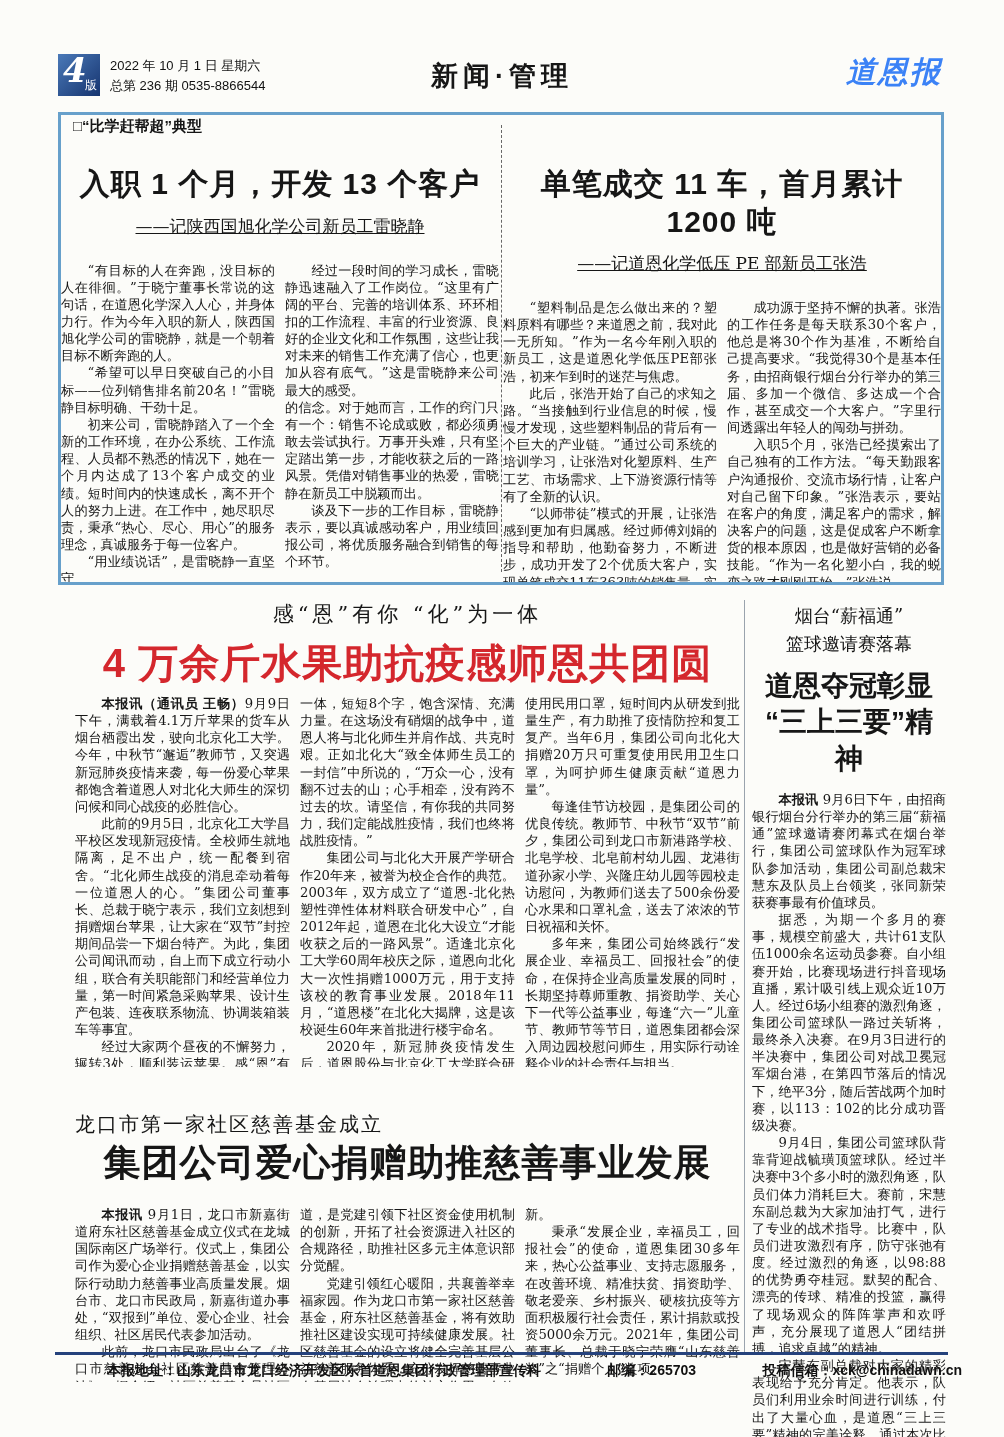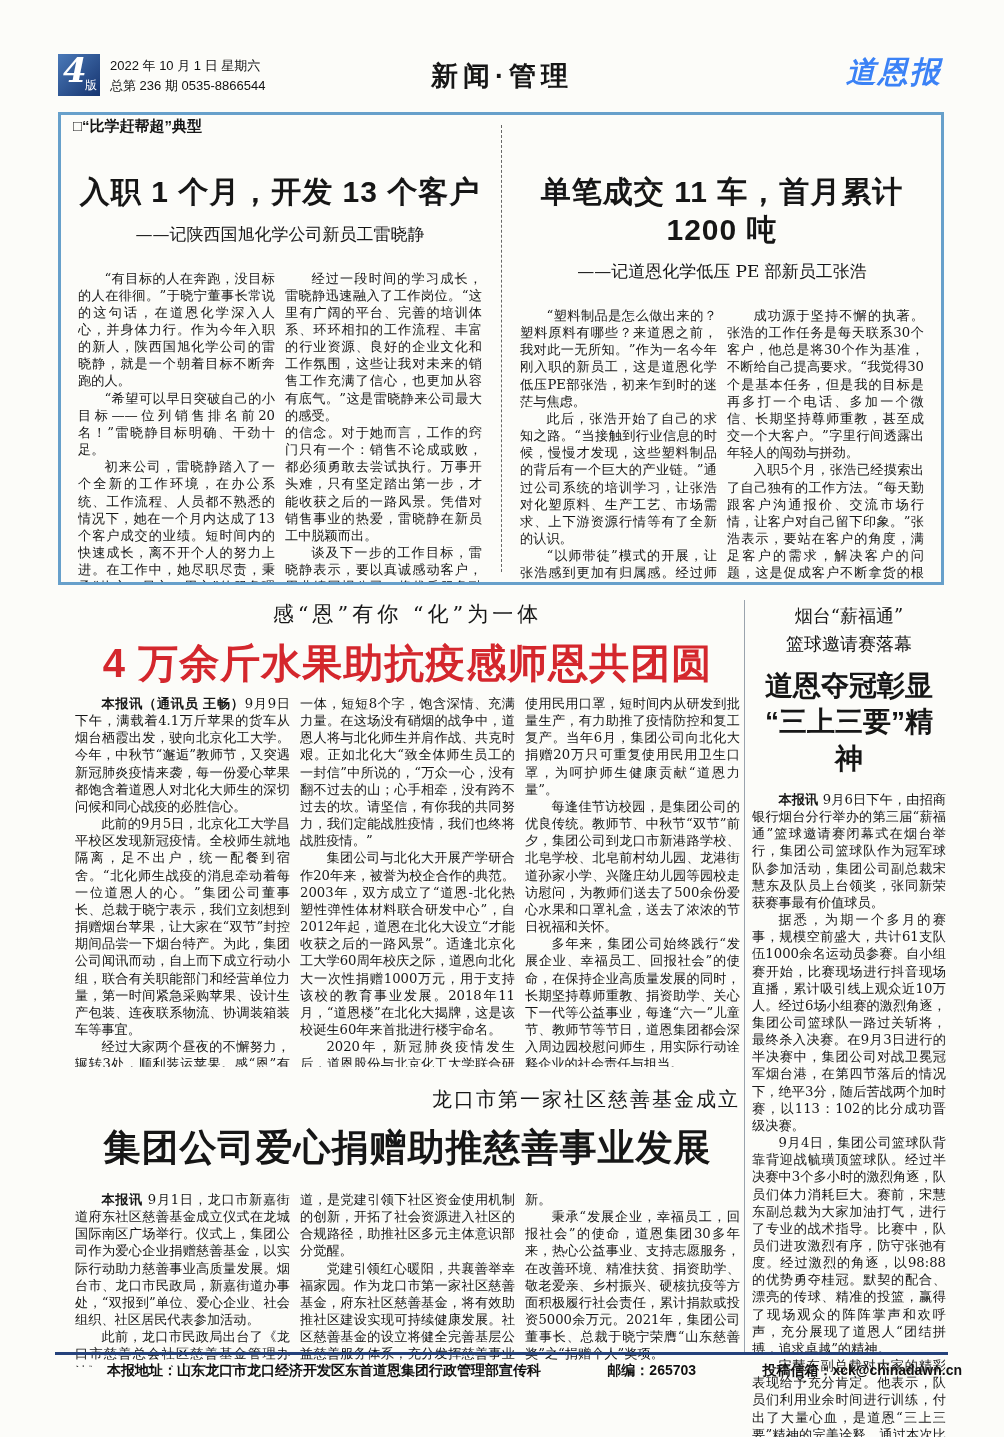--- a/index.html
+++ b/index.html
@@ -12,48 +12,48 @@
   .pagebox .ban{position:absolute;right:3px;bottom:2px;font:12px "Liberation Sans",sans-serif;}
   .dates{position:absolute;left:110px;top:56px;font:13px/1.55 "Liberation Sans",sans-serif;color:#111;}
   .section-title{position:absolute;left:0;right:0;top:58px;text-align:center;
            font:900 27px "Liberation Sans",sans-serif;letter-spacing:5px;}
   .masthead{position:absolute;right:62px;top:52px;font:italic 900 30px "DejaVu Serif",serif;
            color:#3b82f6;letter-spacing:2px;}
   
   .topbox{position:absolute;left:58px;top:112px;width:886px;height:473px;
           border:3px solid #67a0cb;box-sizing:border-box;overflow:hidden;}
   .series-tag{position:absolute;left:12px;top:2px;font:bold 15px "Liberation Sans",sans-serif;}
-  .half{position:absolute;top:12px;height:100%;width:438px;padding:46px 17px 8px;box-sizing:border-box;}
+  .half{position:absolute;top:4px;height:100%;width:438px;padding:46px 0 8px;box-sizing:border-box;}
   .half.left{left:0;} .half.right{right:0;}
   .vdash{position:absolute;left:50%;top:10px;bottom:10px;border-left:1px dashed #666;}
   .h-top{font:900 30px/1.25 "Liberation Sans",sans-serif;text-align:center;letter-spacing:1px;}
-  .sub{font:17px "DejaVu Serif",serif;text-align:center;margin-top:12px;}
+  .sub{font:17px "DejaVu Serif",serif;text-align:center;margin-top:12px;text-decoration:underline;}
   .cols{display:flex;gap:10px;margin-top:24px;}
   .col{flex:1;overflow:hidden;}
   .para{margin:0;text-align:justify;font-size:13.2px;line-height:1.3;}
   .indent{text-indent:2em;} .cont{text-indent:0;}
   .lead{font-family:"Liberation Sans",sans-serif;}
   
   .fruit{position:absolute;left:75px;top:600px;width:665px;}
   .kicker-mid{font:21px "DejaVu Serif",serif;text-align:center;letter-spacing:4px;}
   .fruit-headline{font:900 40px "Liberation Sans",sans-serif;color:#d4272d;text-align:center;
                   letter-spacing:1px;margin-top:8px;}
   .fruit .cols{margin-top:4px;}
   .fruit .col{height:372px;}
   
   .bball{position:absolute;left:752px;top:602px;width:194px;}
   .kicker-right{font:18px/1.55 "DejaVu Serif",serif;text-align:center;}
   .bball-headline{font:900 28px/1.3 "Liberation Sans",sans-serif;text-align:center;margin-top:10px;}
   .bball-body{margin-top:14px;}
   .vrule{position:absolute;left:744px;top:600px;width:1px;height:752px;background:#9aa3ad;}
   
   .charity{position:absolute;left:75px;top:1086px;width:665px;}
-  .kicker-charity{font:20px "DejaVu Serif",serif;text-align:right;letter-spacing:2px;}
+  .kicker-charity{font:20px "DejaVu Serif",serif;text-align:left;letter-spacing:2px;margin-top:25px;}
   .charity-headline{font:900 37px "Liberation Sans",sans-serif;text-align:center;
-                    letter-spacing:1px;margin-top:10px;}
+                    letter-spacing:1px;}
   .charity .cols{margin-top:18px;}
   .charity .col{height:176px;}
   
   .footer-rule{position:absolute;left:55px;top:1352px;width:893px;height:3px;background:#25427c;}
   .footer{position:absolute;left:75px;top:1362px;width:855px;display:flex;
           justify-content:space-between;font:600 14px "Liberation Sans",sans-serif;color:#111;margin-left:32px;}
 </style>
 </head>
 <body>
 
@@ -96,21 +96,21 @@
     <div class="half right">
       <div class="h-top">单笔成交 11 车，首月累计 1200 吨</div>
       <div class="sub">——记道恩化学低压 PE 部新员工张浩</div>
       <div class="cols">
         <div class="col">
           <p class="para indent">“塑料制品是怎么做出来的？塑料原料有哪些？来道恩之前，我对此一无所知。”作为一名今年刚入职的新员工，这是道恩化学低压PE部张浩，初来乍到时的迷茫与焦虑。</p>
           <p class="para indent">此后，张浩开始了自己的求知之路。“当接触到行业信息的时候，慢慢才发现，这些塑料制品的背后有一个巨大的产业链。”通过公司系统的培训学习，让张浩对化塑原料、生产工艺、市场需求、上下游资源行情等有了全新的认识。</p>
           <p class="para indent">“以师带徒”模式的开展，让张浩感到更加有归属感。经过师傅刘娟的指导和帮助，他勤奋努力，不断进步，成功开发了2个优质大客户，实现单笔成交11车363吨的销售量，实现首月累计1200吨的销售量。</p>
         </div>
         <div class="col">
-          <p class="para indent">成功源于坚持不懈的执著。张浩的工作任务是每天联系30个客户，他总是将30个作为基准，不断给自己提高要求。“我觉得30个是基本任务，但是我的目标是再多打一个电话、多加一个微信、长期坚持尊师重教，甚至成交一个大客户。”字里行间透露出年轻人的闯劲与拼劲。</p>
+          <p class="para indent">成功源于坚持不懈的执著。张浩的工作任务是每天联系30个客户，他总是将30个作为基准，不断给自己提高要求。“我觉得30个是基本任务，由招商银行烟台分行举办的第三届、多加一个微信、多达成一个合作，甚至成交一个大客户。”字里行间透露出年轻人的闯劲与拼劲。</p>
           <p class="para indent">入职5个月，张浩已经摸索出了自己独有的工作方法。“每天勤跟客户沟通报价、交流市场行情，让客户对自己留下印象。”张浩表示，要站在客户的角度，满足客户的需求，解决客户的问题，这是促成客户不断拿货的根本原因，也是做好营销的必备技能。“作为一名化塑小白，我的蜕变之路才刚刚开始。”张浩说。</p>
 
         </div>
       </div>
     </div>
   </div>
 
   <div class="fruit">
     <div class="kicker-mid">感“恩”有你 “化”为一体</div>
     <div class="fruit-headline">4 万余斤水果助抗疫感师恩共团圆</div>

